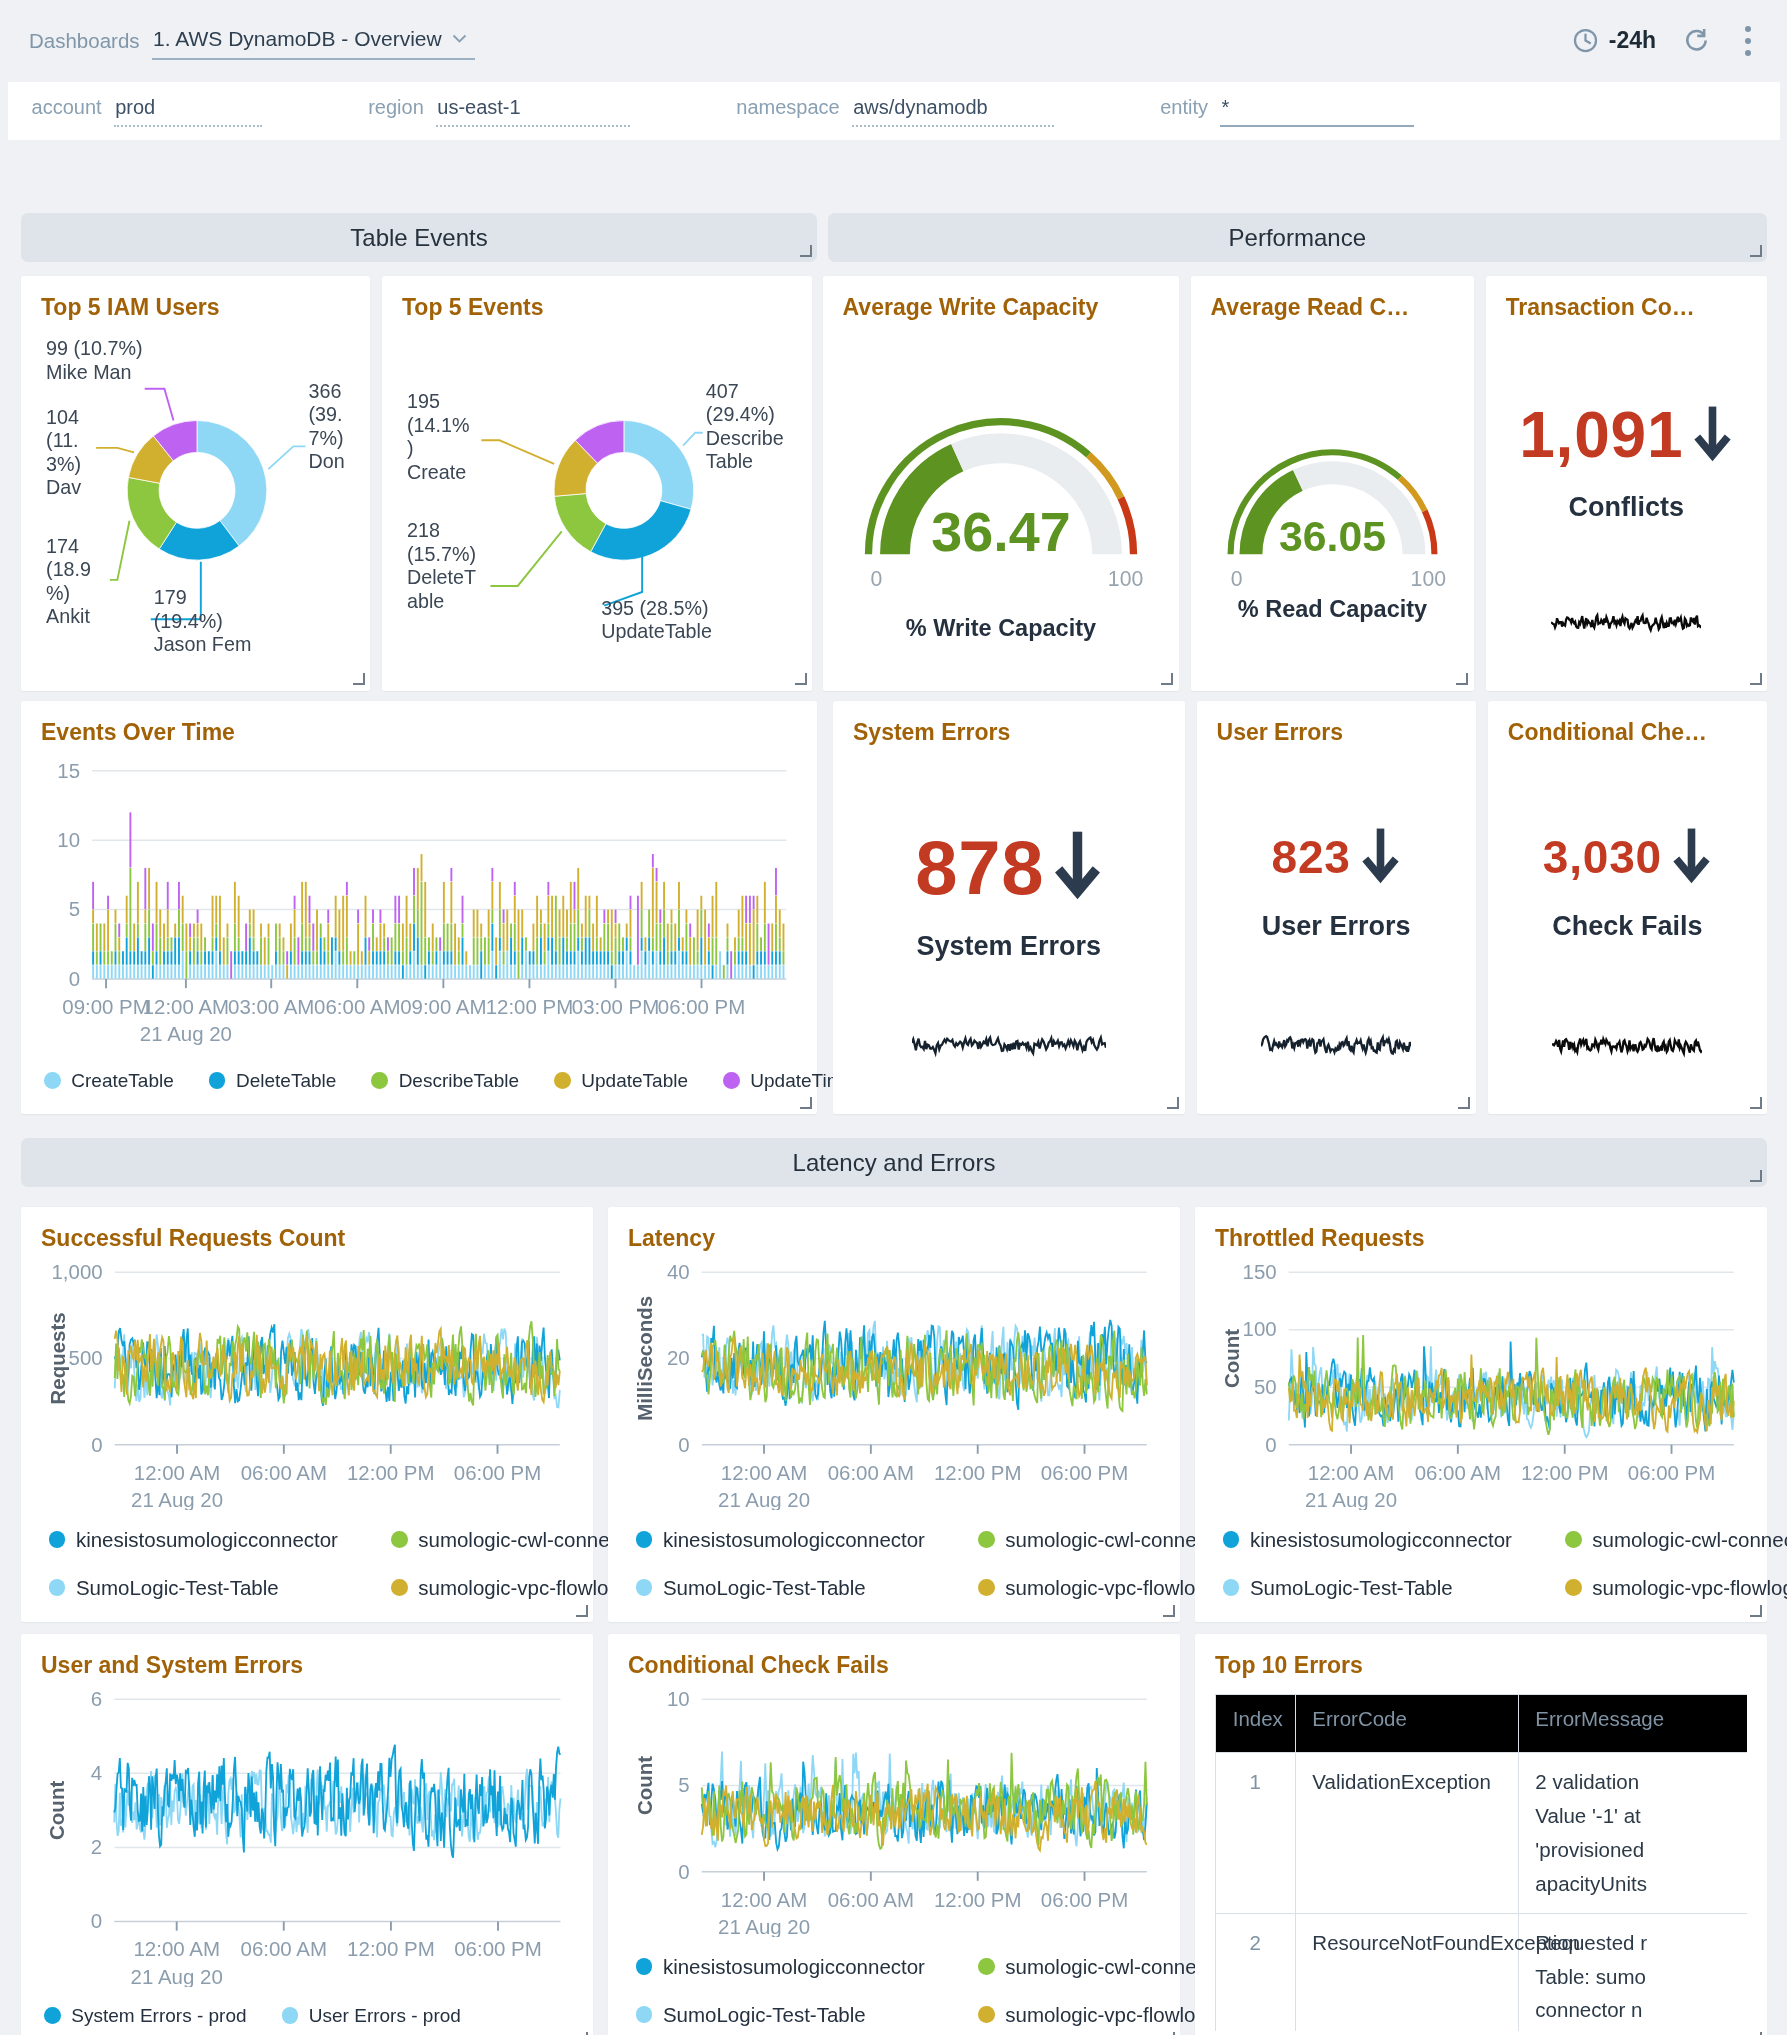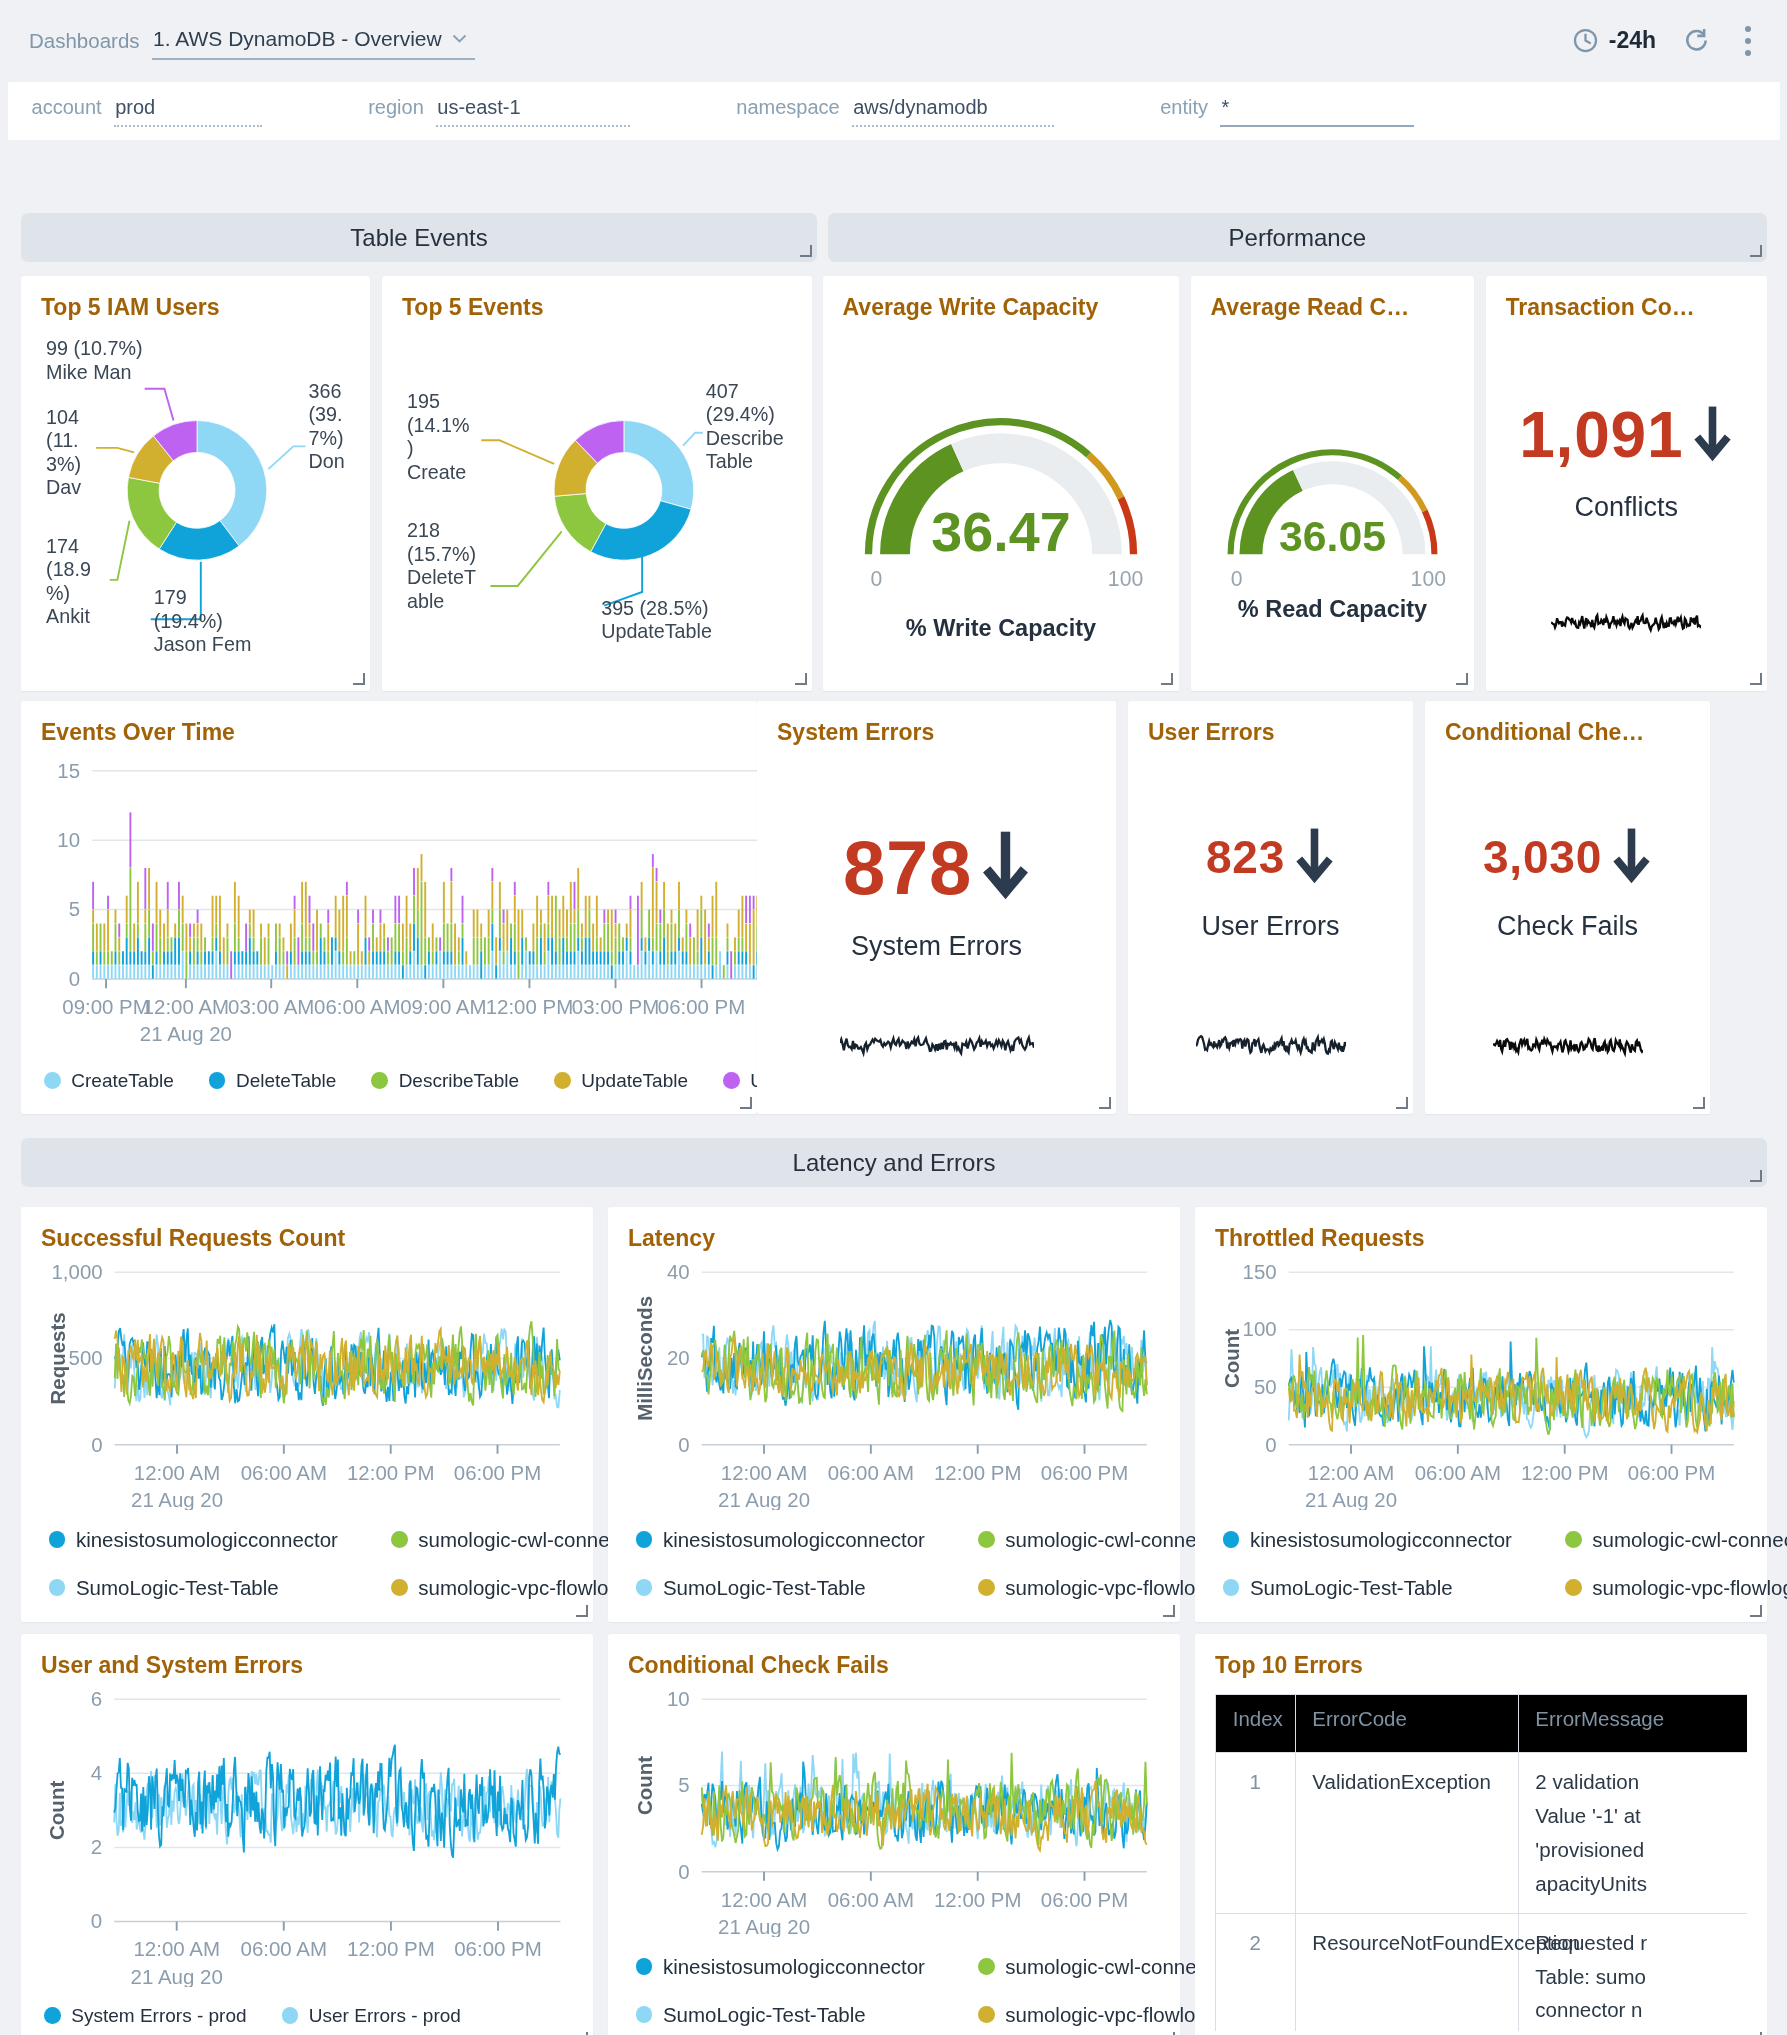--- a/index.html
+++ b/index.html
@@ -45,21 +45,21 @@
 
   .corner{position:absolute;right:5.3px;bottom:5.3px;width:10px;height:10px;border-right:2.3px solid #6f7b86;border-bottom:2.3px solid #6f7b86;cursor:nwse-resize;}
 
   
   .stat-value-row{display:flex;align-items:center;gap:9px;margin-top:73px;}
   .stat-value{font-size:46px;font-weight:bold;letter-spacing:0.8px;}
   .stat-arrow{width:41px;height:67px;}
   [data-chart="syserr"] .stat-value{font-size:76px;}
   [data-chart="syserr"] .stat-arrow{width:49px;height:85px;}
   [data-chart="tconf"] .stat-value{font-size:64px;}
-  .stat-caption{font-size:27px;font-weight:normal;color:#25313f;margin-top:20px;}
+  .stat-caption{font-size:27px;font-weight:bold;color:#25313f;margin-top:20px;}
   .spark{margin-top:auto;margin-bottom:33px;}
 
   
   .legend{display:grid;grid-template-columns:repeat(2,max-content);column-gap:53px;row-gap:24px;margin:18px 0 4.6px 7.6px;font-size:20.5px;color:#25313f;flex:0 0 auto;}
   .legend.inline{display:flex;gap:35px;font-size:19px;margin-left:3px;}
   .legend-item{display:flex;align-items:center;gap:10.6px;cursor:pointer;white-space:nowrap;}
   .dot{width:16.7px;height:16.7px;border-radius:50%;flex:0 0 auto;}
 
   
   .tablewrap{flex:1;overflow:hidden;margin-top:10.6px;}
@@ -225,21 +225,21 @@
         <div class="stat-caption">Conflicts</div>
         <svg class="spark" width="150" height="35" viewBox="0 0 198 46">
           <polyline points="0,23.2 1.3,23.6 2.7,25 4,25.2 5.3,29.5 6.6,26.1 8,17.4 9.3,21.4 10.6,24.1 12,22.6 13.3,22.5 14.6,28.4 15.9,23.7 17.3,26 18.6,27.1 19.9,19.1 21.3,16.3 22.6,16.9 23.9,19 25.2,19.5 26.6,23 27.9,17 29.2,22.3 30.6,24 31.9,22.1 33.2,28.2 34.6,29.9 35.9,30 37.2,22.7 38.5,24.9 39.9,19.7 41.2,14.6 42.5,23.7 43.9,31 45.2,22.8 46.5,17.2 47.8,24.7 49.2,21.2 50.5,23.2 51.8,24.3 53.2,29.1 54.5,19.6 55.8,27.3 57.1,29.8 58.5,23.7 59.8,15.6 61.1,13.4 62.5,24.8 63.8,23.7 65.1,23.7 66.4,19.6 67.8,21.7 69.1,26.3 70.4,17.6 71.8,23.3 73.1,15.8 74.4,19.4 75.7,23.8 77.1,31.1 78.4,24.9 79.7,23.2 81.1,20.7 82.4,14.8 83.7,23.7 85,22 86.4,26.8 87.7,21.2 89,23.2 90.4,20.6 91.7,27.6 93,19.3 94.3,15.4 95.7,22.2 97,24.7 98.3,17.6 99.7,18.8 101,19.4 102.3,28.7 103.7,30.9 105,28.1 106.3,23.5 107.6,29.9 109,27 110.3,23.5 111.6,20.1 113,22.1 114.3,14.7 115.6,26 116.9,20.9 118.3,20.7 119.6,16.1 120.9,13.6 122.3,23.4 123.6,23.9 124.9,23.6 126.2,16.8 127.6,21.6 128.9,24.4 130.2,29.7 131.6,33 132.9,28.4 134.2,26.7 135.5,25.6 136.9,23.8 138.2,16.8 139.5,23.1 140.9,25.5 142.2,31.9 143.5,29.8 144.8,19.7 146.2,15.9 147.5,22.7 148.8,30.5 150.2,23.3 151.5,30 152.8,23.7 154.1,27.5 155.5,27.2 156.8,17.7 158.1,17.5 159.5,23.6 160.8,23.1 162.1,25.1 163.4,19.4 164.8,25.1 166.1,20.8 167.4,15.6 168.8,21.1 170.1,20.3 171.4,16.8 172.8,25.8 174.1,31.1 175.4,30.1 176.7,17.7 178.1,19.9 179.4,27.5 180.7,25.8 182.1,27.3 183.4,26.7 184.7,16.4 186,20.4 187.4,21.9 188.7,17.1 190,25.7 191.4,17 192.7,14 194,27.6 195.3,26.6 196.7,27.6 198,30.2" fill="none" stroke="#0b0b0b" stroke-width="3"></polyline>
         </svg>
       </div>
     <span class="corner"></span>
   </section>
 </div>
 
 <div class="row rowB">
-  <section class="panel" style="width:736px;margin-right:0">
+  <section class="panel" style="width:796px;margin-right:16px">
     <h3>Events Over Time</h3>
     <div class="chart" data-chart="eot">
         <svg width="757" height="302" viewBox="0 0 996 397">
           <line x1="66" y1="301" x2="982" y2="301" stroke="#c6cfd7" stroke-width="2"></line>
           <text x="50" y="310" font-size="27" fill="#8B9DAD" text-anchor="end">0</text>
           <line x1="66" y1="209.3" x2="982" y2="209.3" stroke="#E1E6EA" stroke-width="2"></line>
           <text x="50" y="218.3" font-size="27" fill="#8B9DAD" text-anchor="end">5</text>
           <line x1="66" y1="117.7" x2="982" y2="117.7" stroke="#E1E6EA" stroke-width="2"></line>
           <text x="50" y="126.7" font-size="27" fill="#8B9DAD" text-anchor="end">10</text>
           <line x1="66" y1="26" x2="982" y2="26" stroke="#E1E6EA" stroke-width="2"></line>

